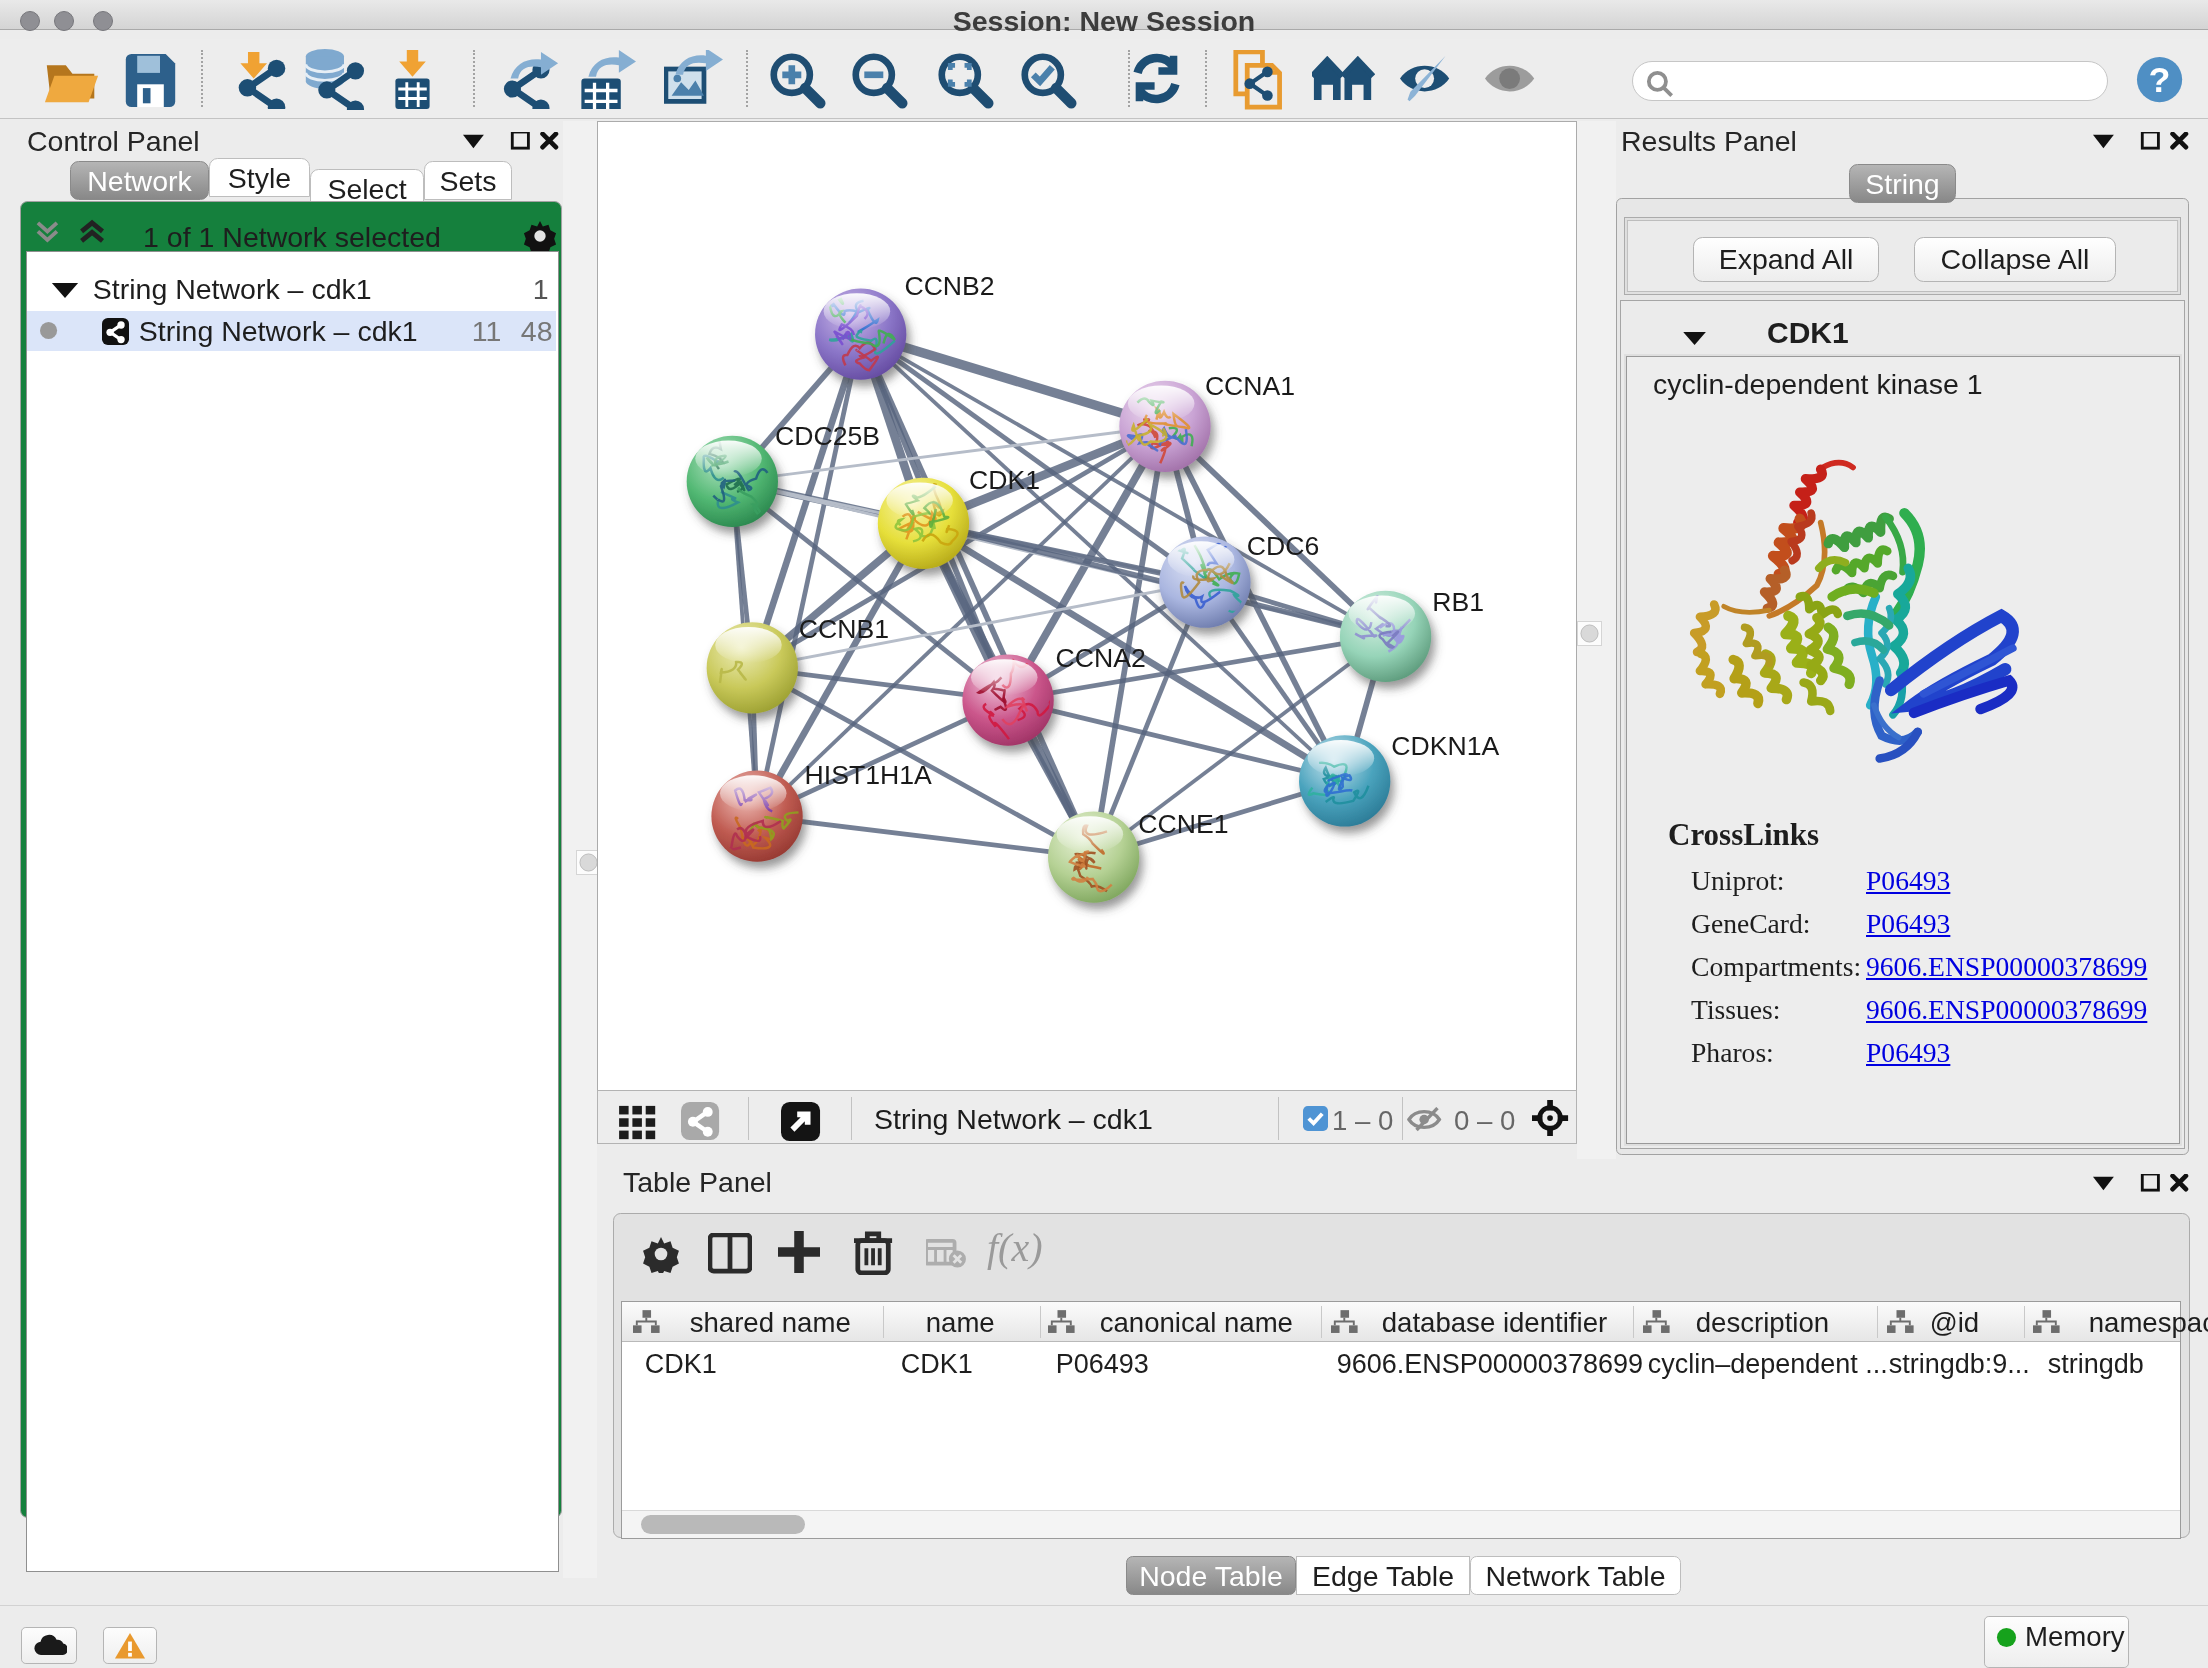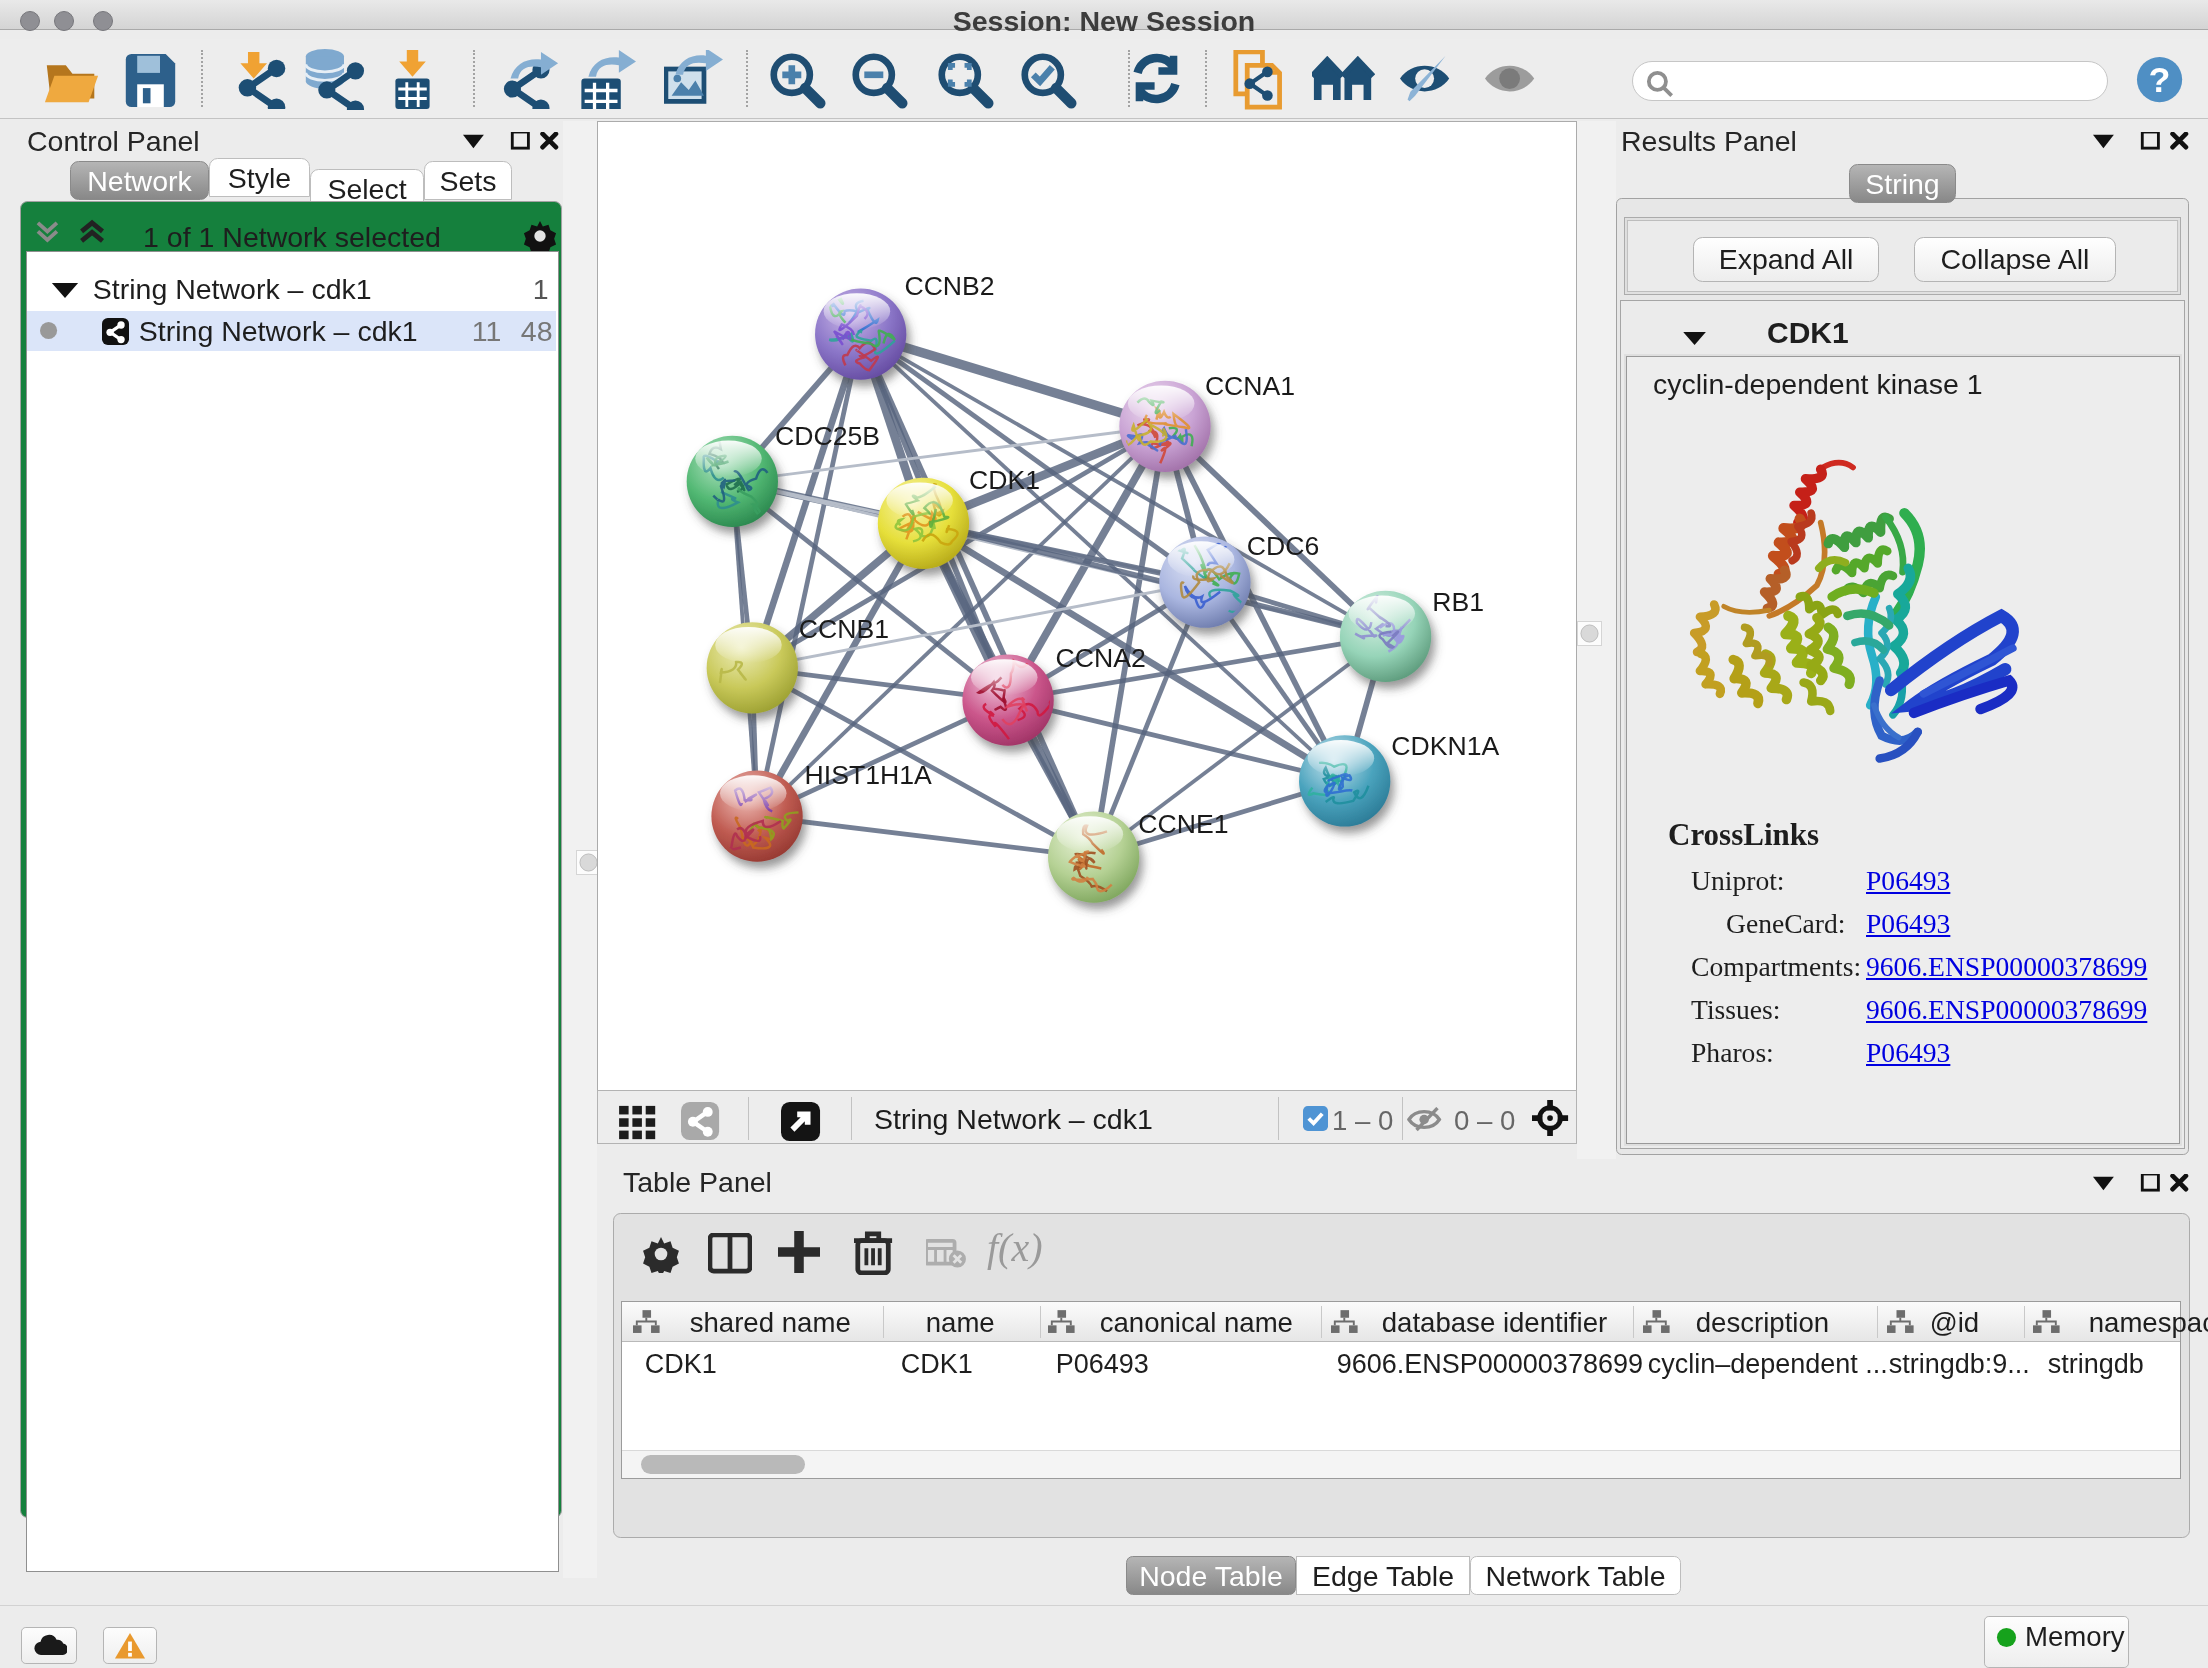--- a/index.html
+++ b/index.html
@@ -39,21 +39,21 @@
     background:#ededed; border:1px solid #b3b3b3; }
   .nsep { position:absolute; top:5.7px; height:43px; width:0; border-left:1px solid #c2c2c2; }
   
   #rp-box { position:absolute; left:1616px; top:198px; width:573px; height:957px;
     background:#e7e7e7; border:1.9px solid #a2a2a2; border-radius:5.7px; }
   .btn { position:absolute; height:45px; line-height:43px; text-align:center; font-size:28.5px;
     background:linear-gradient(#ffffff,#ededed); border:1.9px solid #b4b4b4; border-radius:9.5px; }
   
   #tp-box { position:absolute; left:613px; top:1213px; width:1577px; height:325px;
     background:#e2e2e2; border:1.9px solid #ababab; border-radius:7.6px; }
-  #tp-table { position:absolute; left:6.7px; top:87px; width:1560px; height:178px;
+  #tp-table { position:absolute; left:6.7px; top:87px; width:1560px; height:238px;
     background:#fff; border:1px solid #9b9b9b;padding-left:17px; }
   #tp-head { position:absolute; left:0; top:0; width:1558px; height:40px;
     background:linear-gradient(#fbfbfb,#e6e6e6); border-bottom:1.9px solid #b9b9b9;
     font-size:27.6px; }
   .th { position:absolute; top:4.8px; }
   .thsep { position:absolute; top:3.8px; height:32px; width:0; border-left:1.9px solid #c9c9c9; }
   #tp-row { position:absolute; left:0; top:42px; width:1558px; height:40px; font-size:27px; }
   #tp-scroll { position:absolute; left:0; bottom:0; width:1558px; height:28.5px;
     background:#f4f4f4; border-top:1px solid #d9d9d9; }
   #tp-thumb { position:absolute; left:19px; top:4.8px; width:164px; height:19px;
@@ -663,21 +663,21 @@
           <path d="M206,262 Q214,286 232,296" stroke="#3a70cc" stroke-width="6" fill="none" stroke-linecap="round"></path>
           <path d="M162,148 Q182,134 206,144" stroke="#6fae20" stroke-width="10" fill="none" stroke-linecap="round"></path>
           <path d="M178,168 Q202,160 222,178" stroke="#35a86a" stroke-width="9" fill="none" stroke-linecap="round"></path>
           <path d="M186,196 Q204,190 216,204" stroke="#2aa89a" stroke-width="8" fill="none" stroke-linecap="round"></path>
           <path d="M148,118 Q160,104 176,112" stroke="#8fae1e" stroke-width="8" fill="none" stroke-linecap="round"></path>
         </g>
       </svg>
   <div class="abs" style="font-family:'Liberation Serif',serif;font-size:31px;font-weight:bold;left:51px;top:618px;">CrossLinks</div>
   <div class="abs rlinks" style="left:74px;top:666px;font-family:'Liberation Serif',serif;font-size:27.6px;">
     <div style="height:43px;">Uniprot:</div>
-    <div style="height:43px;margin-left:35px;">GeneCard:</div>
+    <div style="height:43px;">GeneCard:</div>
     <div style="height:43px;text-align:center;">Compartments:</div>
     <div style="height:43px;">Tissues:</div>
     <div style="height:43px;">Pharos:</div>
   </div>
   <div class="abs" style="left:249px;top:666px;font-family:'Liberation Serif',serif;font-size:27.6px;color:#0000e0;text-decoration:underline;">
     <div style="height:43px;">P06493</div>
     <div style="height:43px;">P06493</div>
     <div style="height:43px;">9606.ENSP00000378699</div>
     <div style="height:43px;">9606.ENSP00000378699</div>
     <div style="height:43px;">P06493</div>

